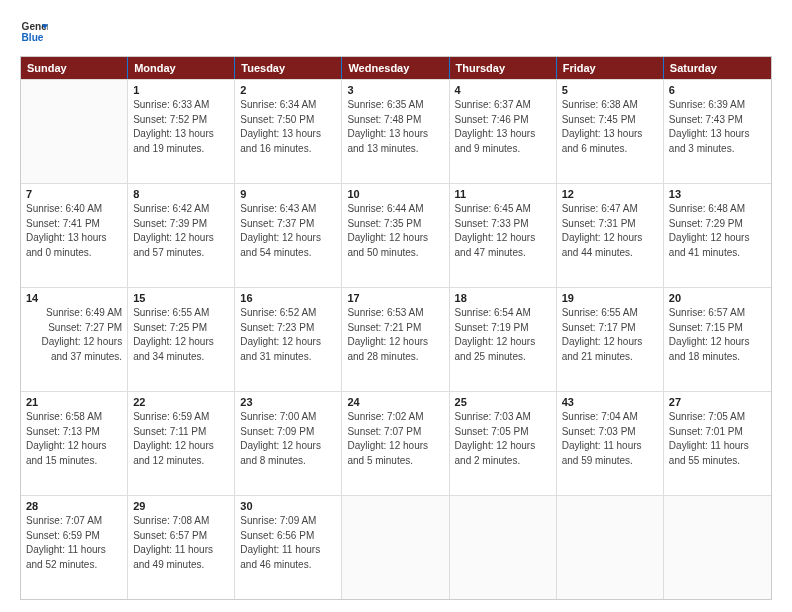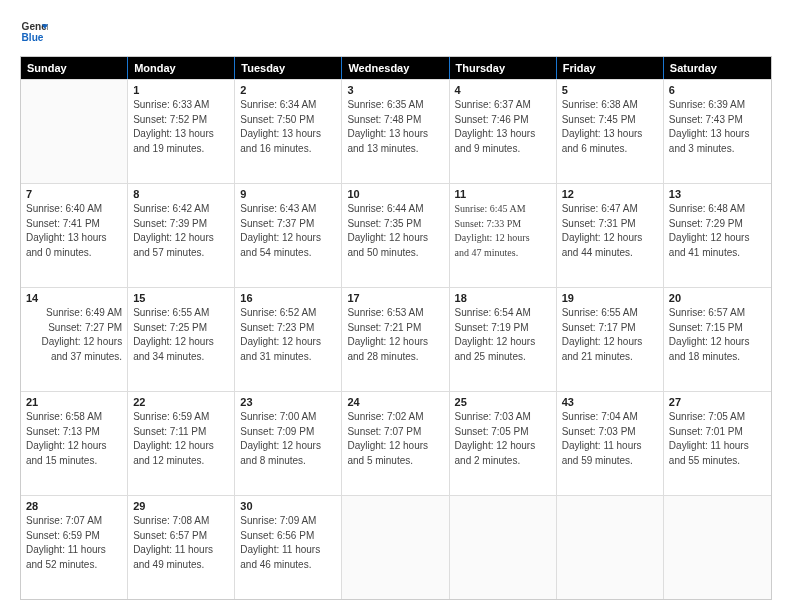--- a/index.html
+++ b/index.html
@@ -47,21 +47,21 @@
     }
     .calendar {
       flex: 1;
       display: flex;
       flex-direction: column;
       border: 1px solid #ccc;
     }
     .cal-header {
       display: grid;
       grid-template-columns: repeat(7, 1fr);
-      background: #000000;
+      background: #7f1d1d;
     }
     .cal-header-cell {
       color: #fff;
       font-size: 11px;
       font-weight: bold;
       padding: 5px 6px;
       text-align: left;
       border-right: 1px solid #1976d2;
     }
     .cal-header-cell:last-child { border-right: none; }
@@ -197,21 +197,21 @@
           </div>
           <div class="cal-cell">
             <div class="day-num">10</div>
             <div class="day-info" style="white-space: pre-line;">Sunrise: 6:44 AM
 Sunset: 7:35 PM
 Daylight: 12 hours
 and 50 minutes.</div>
           </div>
           <div class="cal-cell">
             <div class="day-num">11</div>
-            <div class="day-info" style="white-space: pre-line; font-family: Liberation Serif, serif;">Sunrise: 6:45 AM
+            <div class="day-info" style="white-space: pre-line;">Sunrise: 6:45 AM
 Sunset: 7:33 PM
 Daylight: 12 hours
 and 47 minutes.</div>
           </div>
           <div class="cal-cell">
             <div class="day-num">12</div>
             <div class="day-info" style="white-space: pre-line;">Sunrise: 6:47 AM
 Sunset: 7:31 PM
 Daylight: 12 hours
 and 44 minutes.</div>

